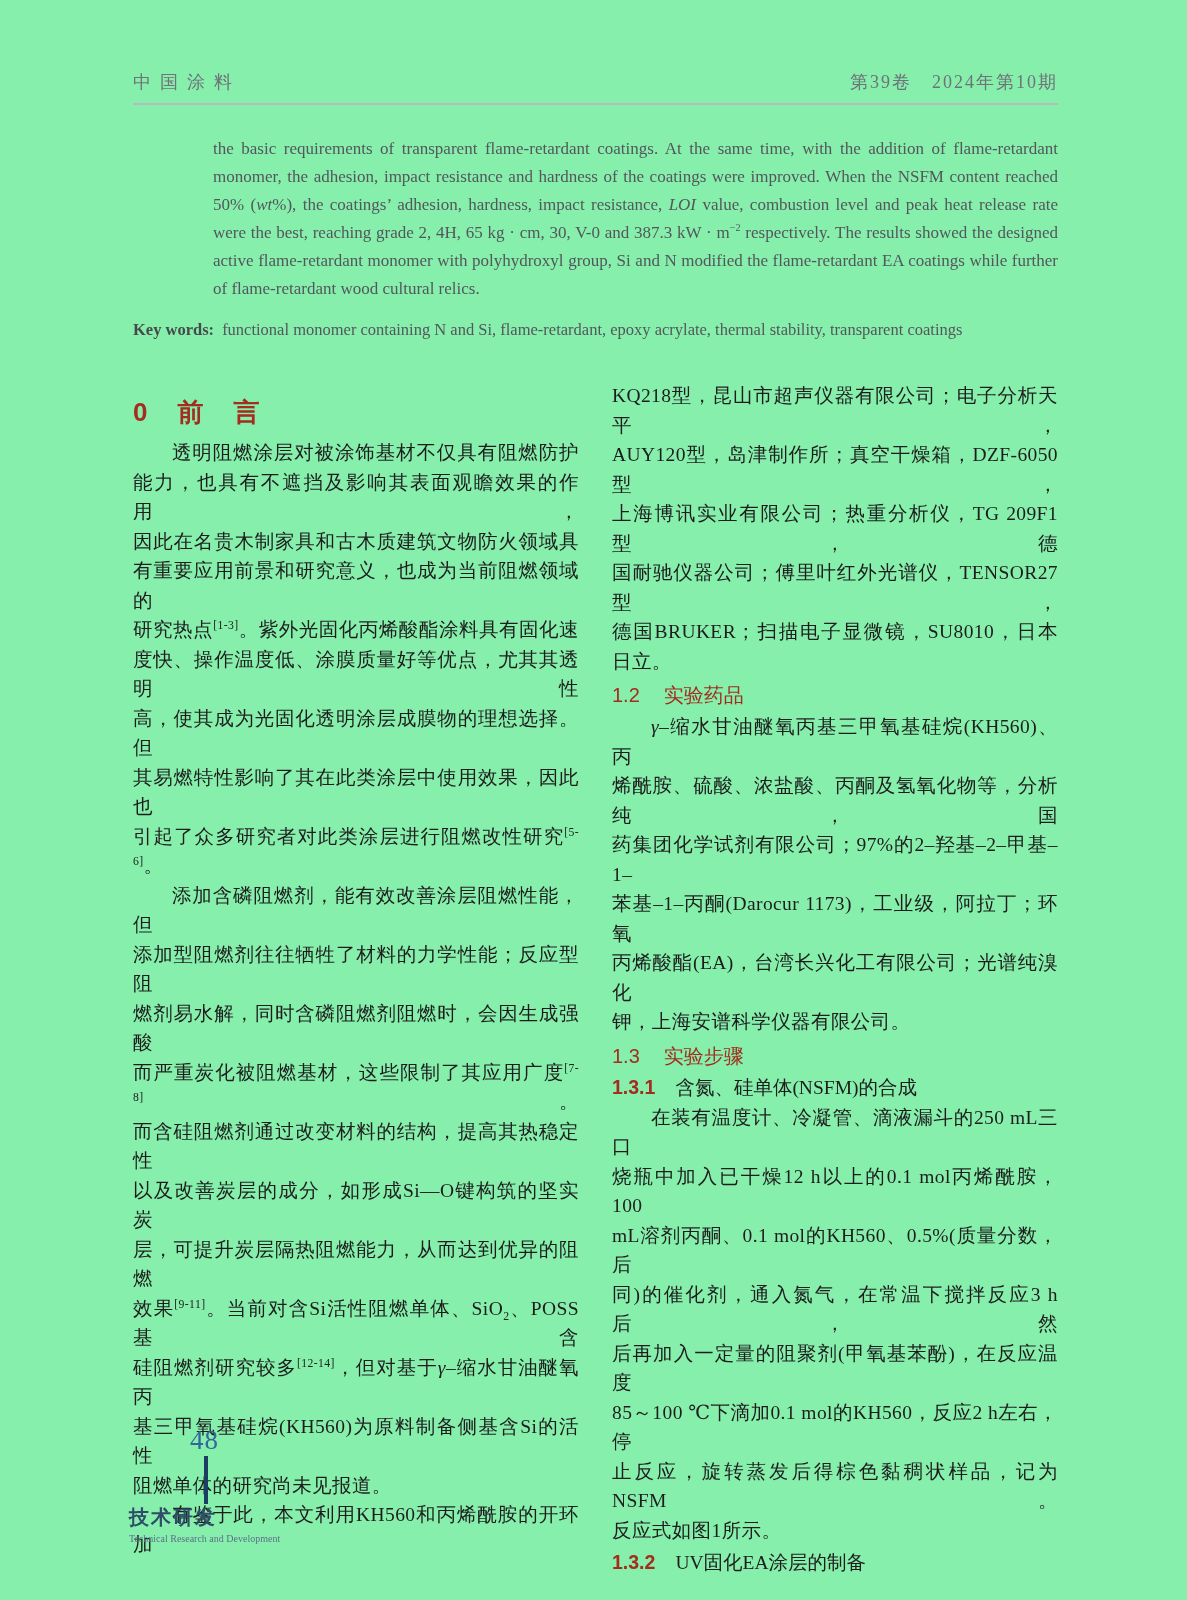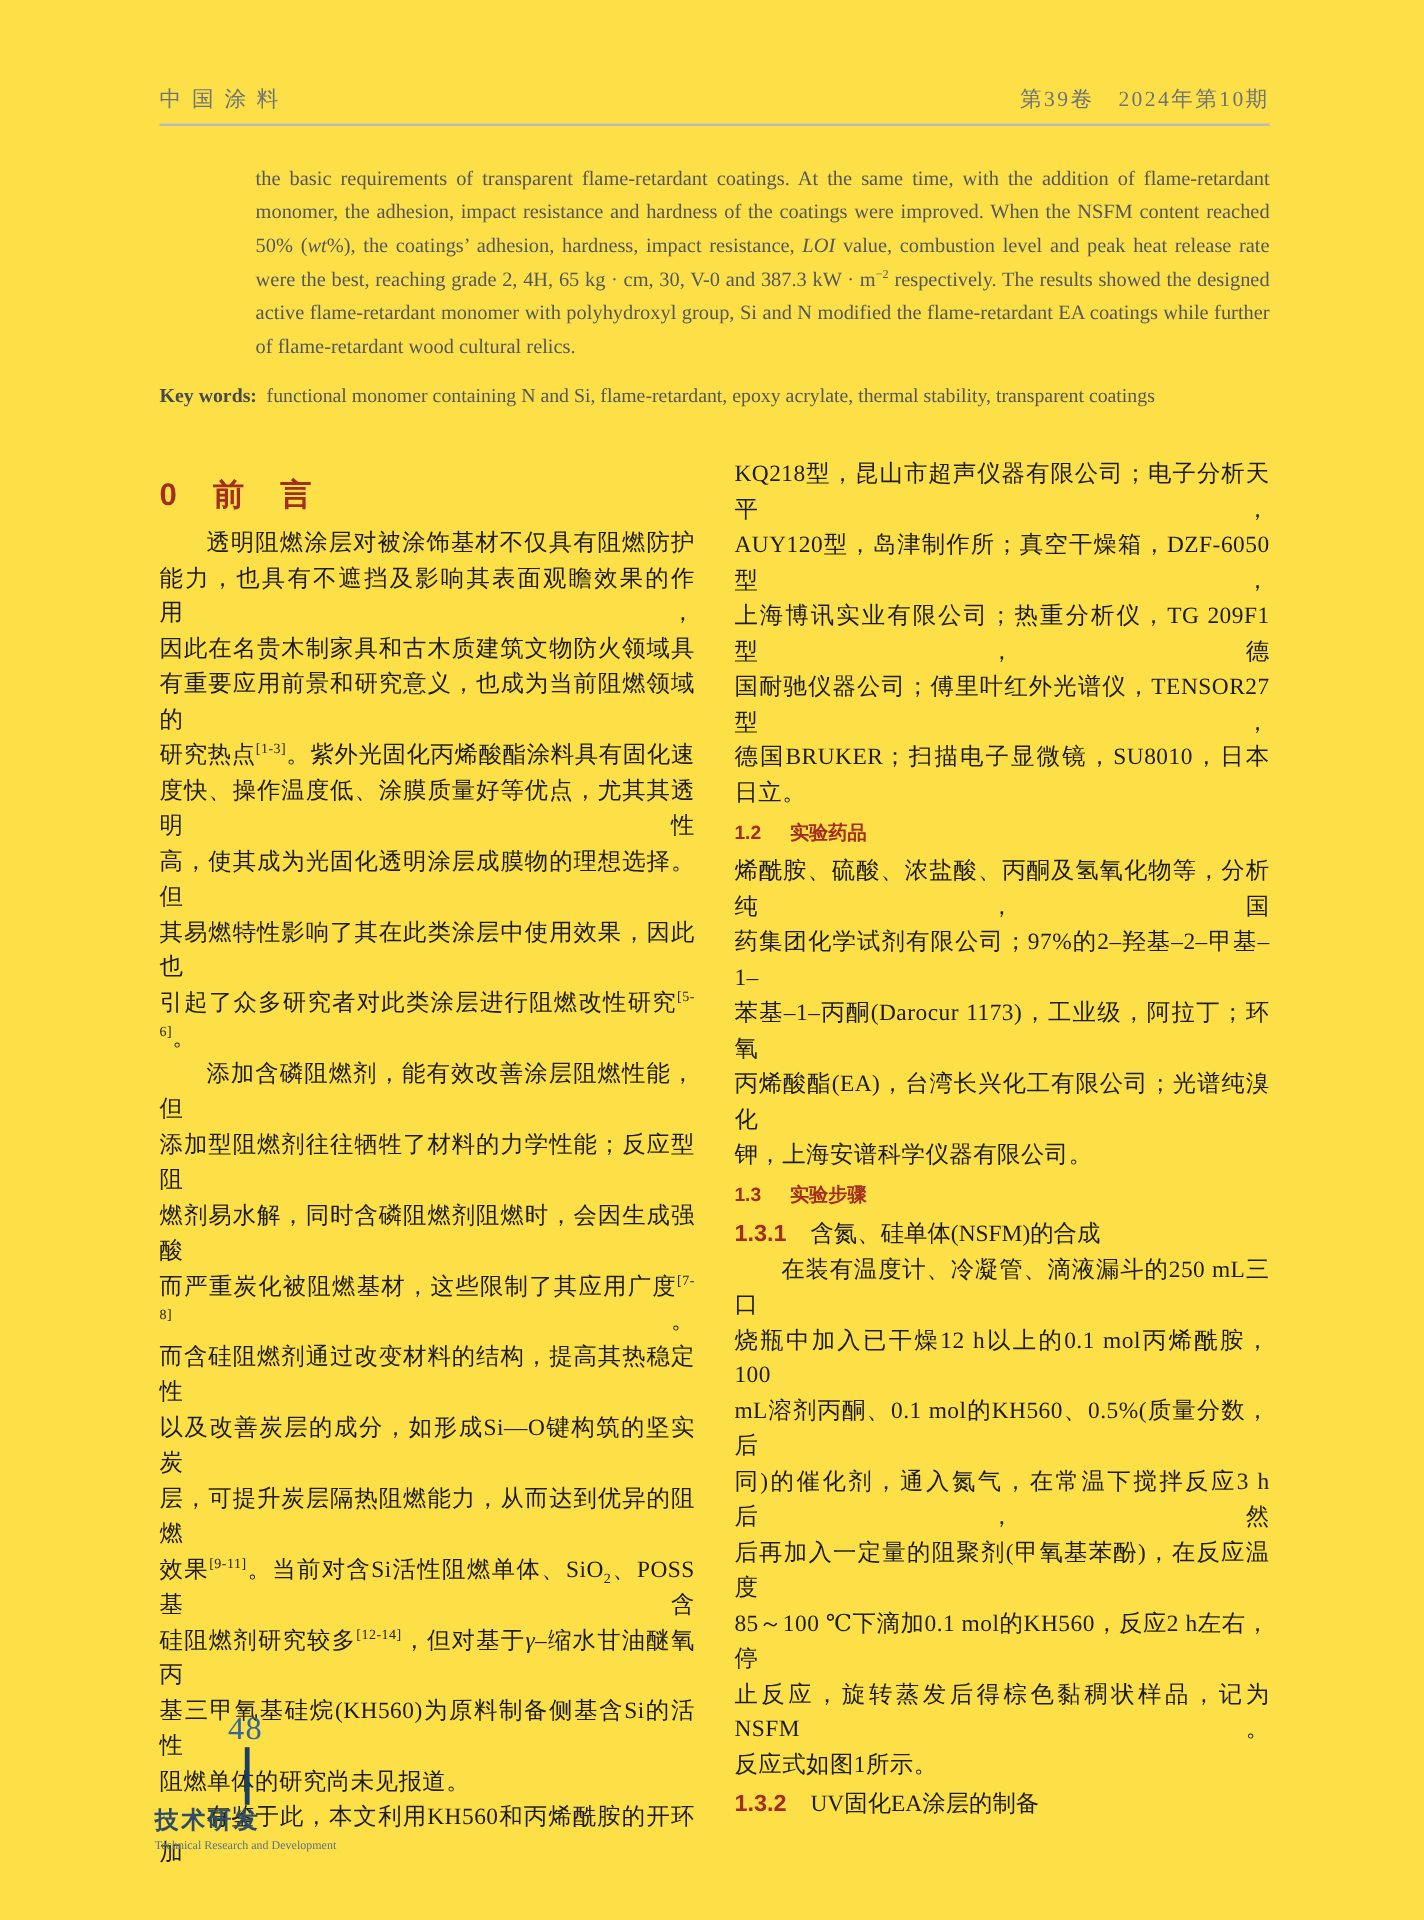--- a/index.html
+++ b/index.html
@@ -1,20 +1,20 @@
 <!DOCTYPE html>
 <html lang="zh"><head>
 <meta charset="utf-8">
 <style>
   html,body{margin:0;padding:0;background:#e8e8e8;}
   .page{
     position:relative;
     width:1187px;height:1600px;
     margin:0 auto;
-    background:#fde047;
+    background:#86efac;
     font-family:"Liberation Serif","DejaVu Serif",serif;
     color:#222;
     overflow:hidden;
   }
   .inner{padding:70px 129px 0 133px;}
 
   
   .runhead{
     display:flex;justify-content:space-between;align-items:flex-end;
     font-size:18px;color:#6e7377;
@@ -49,22 +49,22 @@
   .h1{
     font-family:"Liberation Sans","DejaVu Sans",sans-serif;
     font-weight:bold;color:#a32d1e;
     font-size:26px;line-height:34px;
     margin:14px 0 9px;
   }
   .h1 .hnum{margin-right:30px;}
   .h1 .htitle{letter-spacing:2px;}
   .h2{
     font-family:"Liberation Sans","DejaVu Sans",sans-serif;
-    font-weight:bold;color:#a32d1e;
-    font-size:16px;line-height:28px;
+    font-weight:normal;color:#a32d1e;
+    font-size:20px;line-height:28px;
     margin:5px 0 3px;
   }
   .h2 .hnum{margin-right:24px;}
   .h3{
     font-size:19.5px;line-height:28px;
     margin:3px 0 1px;
   }
   .h3 .hnum{
     font-family:"Liberation Sans","DejaVu Sans",sans-serif;
     font-weight:bold;color:#a32d1e;
@@ -137,20 +137,21 @@
           <div class="bline lastln">阻燃单体的研究尚未见报道。</div>
           <div class="bline ind">有鉴于此，本文利用KH560和丙烯酰胺的开环加</div>
         </div>
       <div class="col" id="col-right">
           <div class="bline">KQ218型，昆山市超声仪器有限公司；电子分析天平，</div>
           <div class="bline">AUY120型，岛津制作所；真空干燥箱，DZF-6050型，</div>
           <div class="bline">上海博讯实业有限公司；热重分析仪，TG 209F1型，德</div>
           <div class="bline">国耐驰仪器公司；傅里叶红外光谱仪，TENSOR27型，</div>
           <div class="bline lastln">德国BRUKER；扫描电子显微镜，SU8010，日本日立。</div>
           <div class="h2"><span class="hnum">1.2</span><span class="htitle">实验药品</span></div>
+          <div class="bline ind"><span class="it">γ</span>–缩水甘油醚氧丙基三甲氧基硅烷(KH560)、丙</div>
           <div class="bline">烯酰胺、硫酸、浓盐酸、丙酮及氢氧化物等，分析纯，国</div>
           <div class="bline">药集团化学试剂有限公司；97%的2–羟基–2–甲基–1–</div>
           <div class="bline">苯基–1–丙酮(Darocur 1173)，工业级，阿拉丁；环氧</div>
           <div class="bline">丙烯酸酯(EA)，台湾长兴化工有限公司；光谱纯溴化</div>
           <div class="bline lastln">钾，上海安谱科学仪器有限公司。</div>
           <div class="h2"><span class="hnum">1.3</span><span class="htitle">实验步骤</span></div>
           <div class="h3"><span class="hnum">1.3.1</span><span class="htitle">含氮、硅单体(NSFM)的合成</span></div>
           <div class="bline ind">在装有温度计、冷凝管、滴液漏斗的250 mL三口</div>
           <div class="bline">烧瓶中加入已干燥12 h以上的0.1 mol丙烯酰胺，100</div>
           <div class="bline">mL溶剂丙酮、0.1 mol的KH560、0.5%(质量分数，后</div>

